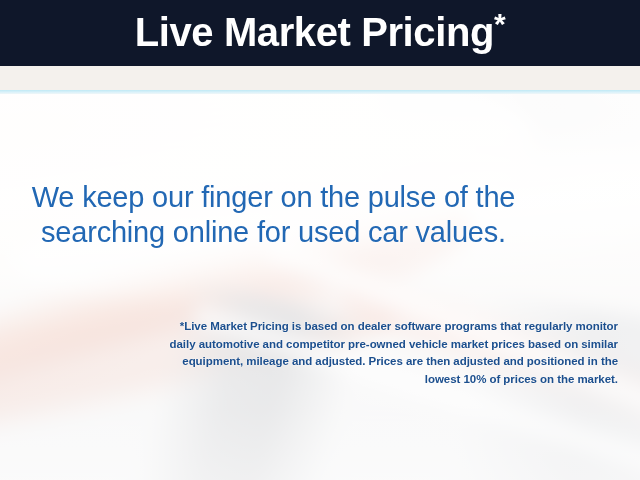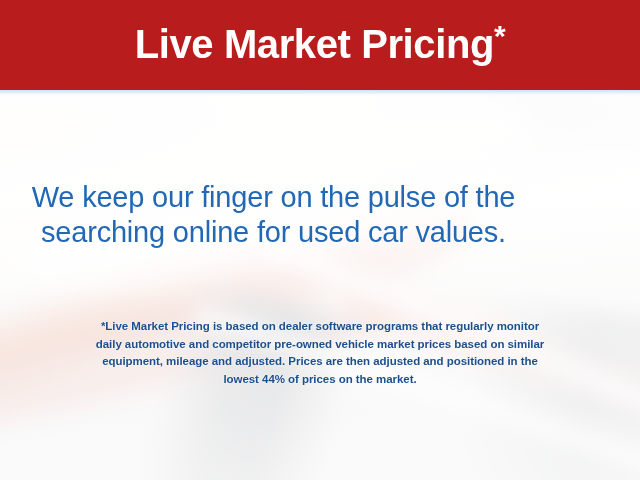--- a/index.html
+++ b/index.html
@@ -19,22 +19,22 @@
     overflow: hidden;
     background: #f4f1ed;
   }
 
   
   .header-band {
     position: absolute;
     left: 0;
     top: 0;
     width: 640px;
-    height: 90px;
-    background: #b91c1c;
+    height: 66px;
+    background: #0f172a;
     z-index: 6;
     display: flex;
     align-items: center;
     justify-content: center;
   }
   .header-title {
     color: #ffffff;
     font-size: 40px;
     font-weight: bold;
     letter-spacing: -0.4px;
@@ -278,21 +278,21 @@
     font-weight: normal;
     text-shadow: 0 0 2px rgba(255,255,255,0.9);
   }
   .headline .line { display: block; white-space: nowrap; }
 
   .disclaimer {
     position: absolute;
     left: 22px;
     top: 228px;
     width: 596px;
-    text-align: center;
+    text-align: right;
     color: #1c4f8e;
     font-size: 11.5px;
     line-height: 17.5px;
     font-weight: bold;
     letter-spacing: -0.05px;
     text-shadow: 0 0 2px rgba(255,255,255,0.95);
   }
   .disclaimer .line { display: block; white-space: nowrap; }
 </style>
 </head>
@@ -327,17 +327,17 @@
 
     <div class="headline">
       <span class="line">We keep our finger on the pulse of the</span>
       <span class="line">searching online for used car values.</span>
     </div>
 
     <div class="disclaimer">
       <span class="line">*Live Market Pricing is based on dealer software programs that regularly monitor</span>
       <span class="line">daily automotive and competitor pre-owned vehicle market prices based on similar</span>
       <span class="line">equipment, mileage and adjusted. Prices are then adjusted and positioned in the</span>
-      <span class="line">lowest 44% of prices on the market.</span>
+      <span class="line">lowest 10% of prices on the market.</span>
     </div>
 
   </div>
 </div>
 
 </body></html>

